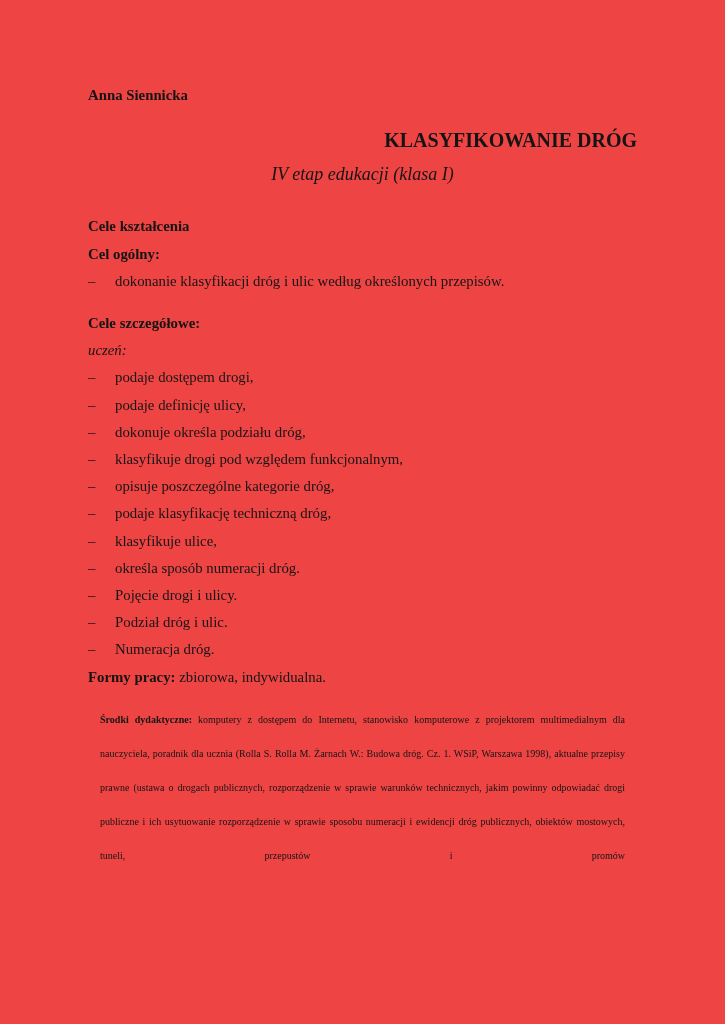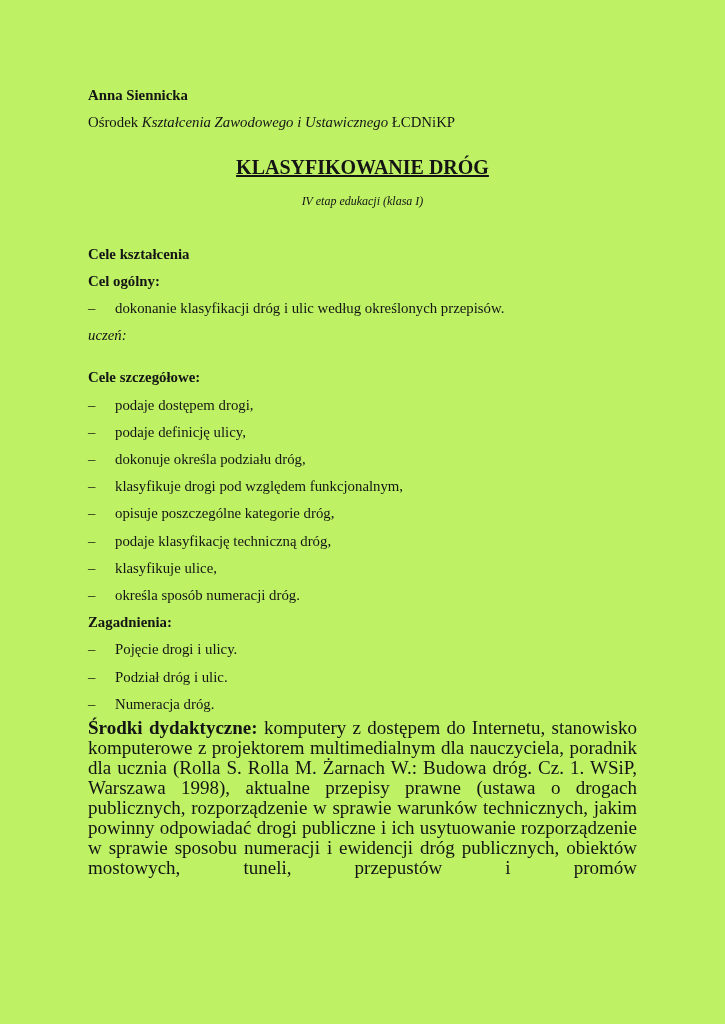--- a/index.html
+++ b/index.html
@@ -5,94 +5,92 @@
   html, body {
     margin: 0;
     padding: 0;
     background: #ffffff;
   }
   .page {
     position: relative;
     width: 725px;
     height: 1024px;
     margin: 0 auto;
-    background: #bef264;
+    background: #ef4444;
     box-sizing: border-box;
     padding: 82px 88px 0 88px;
     font-family: "Liberation Serif", "DejaVu Serif", serif;
     color: #141414;
     overflow: hidden;
   }
   .line {
     font-size: 14.8px;
     line-height: 27.2px;
     margin: 0;
   }
   .b { font-weight: bold; }
   .i { font-style: italic; }
   .doc-title {
     font-size: 20px;
     font-weight: bold;
     line-height: 34px;
-    text-align: center;
+    text-align: right;
     margin: 14px 0 0 0;
-    text-decoration: underline;
   }
   .doc-subtitle {
-    font-size: 12px;
+    font-size: 18px;
     font-style: italic;
     line-height: 27.2px;
     text-align: center;
     margin: 4px 0 0 0;
   }
   .gap-lg { margin-top: 25px; }
   .gap-md { margin-top: 15px; }
   .li {
     display: flex;
     font-size: 14.8px;
     line-height: 27.2px;
   }
   .li .dash {
     flex: 0 0 27px;
     width: 27px;
   }
   .li .t { flex: 1; font-family: Liberation Serif, serif; }
   .para-justify {
-    font-size: 19px;
-    line-height: 20px;
-    margin: 0;
+    font-size: 10px;
+    line-height: 34px;
+    margin: 12px;
     text-align: justify;
     text-align-last: justify;
   }
 </style>
 </head>
 <body>
 
 <div class="page">
 
   <p class="line b">Anna Siennicka</p>
 
-  <p class="line"><span>Ośrodek </span><span class="i">Kształcenia Zawodowego i Ustawicznego</span><span> ŁCDNiKP</span></p>
 
   <h1 class="doc-title">KLASYFIKOWANIE DRÓG</h1>
 
   <p class="doc-subtitle">IV etap edukacji (klasa I)</p>
 
   <p class="line b gap-lg">Cele kształcenia</p>
 
   <p class="line b">Cel ogólny:</p>
 
   <div class="li">
     <span class="dash">–</span>
     <span class="t">dokonanie klasyfikacji dróg i ulic według określonych przepisów.</span>
   </div>
 
+  <p class="line b gap-md">Cele szczegółowe:</p>
+
   <p class="line i">uczeń:</p>
-
-  <p class="line b gap-md">Cele szczegółowe:</p>
 
   <div class="li">
     <span class="dash">–</span>
     <span class="t">podaje dostępem drogi,</span>
   </div>
   <div class="li">
     <span class="dash">–</span>
     <span class="t">podaje definicję ulicy,</span>
   </div>
   <div class="li">
@@ -113,32 +111,32 @@
   </div>
   <div class="li">
     <span class="dash">–</span>
     <span class="t">klasyfikuje ulice,</span>
   </div>
   <div class="li">
     <span class="dash">–</span>
     <span class="t">określa sposób numeracji dróg.</span>
   </div>
 
-  <p class="line b">Zagadnienia:</p>
 
   <div class="li">
     <span class="dash">–</span>
     <span class="t">Pojęcie drogi i ulicy.</span>
   </div>
   <div class="li">
     <span class="dash">–</span>
     <span class="t">Podział dróg i ulic.</span>
   </div>
   <div class="li">
     <span class="dash">–</span>
     <span class="t">Numeracja dróg.</span>
   </div>
 
 
+  <p class="line"><span class="b">Formy pracy:</span> <span>zbiorowa, indywidualna.</span></p>
 
   <p class="para-justify"><span class="b">Środki dydaktyczne:</span> <span>komputery z dostępem do Internetu, stanowisko komputerowe z&nbsp;projektorem multimedialnym dla nauczyciela, poradnik dla ucznia (Rolla S. Rolla M. Żarnach W.: Budowa dróg. Cz. 1. WSiP, Warszawa 1998), aktualne przepisy prawne (ustawa o drogach publicznych, rozporządzenie w sprawie warunków technicznych, jakim powinny odpowiadać drogi publiczne i ich usytuowanie rozporządzenie w sprawie sposobu numeracji i ewidencji dróg publicznych, obiektów mostowych, tuneli, przepustów i promów</span></p>
 
 </div>
 
 </body></html>

